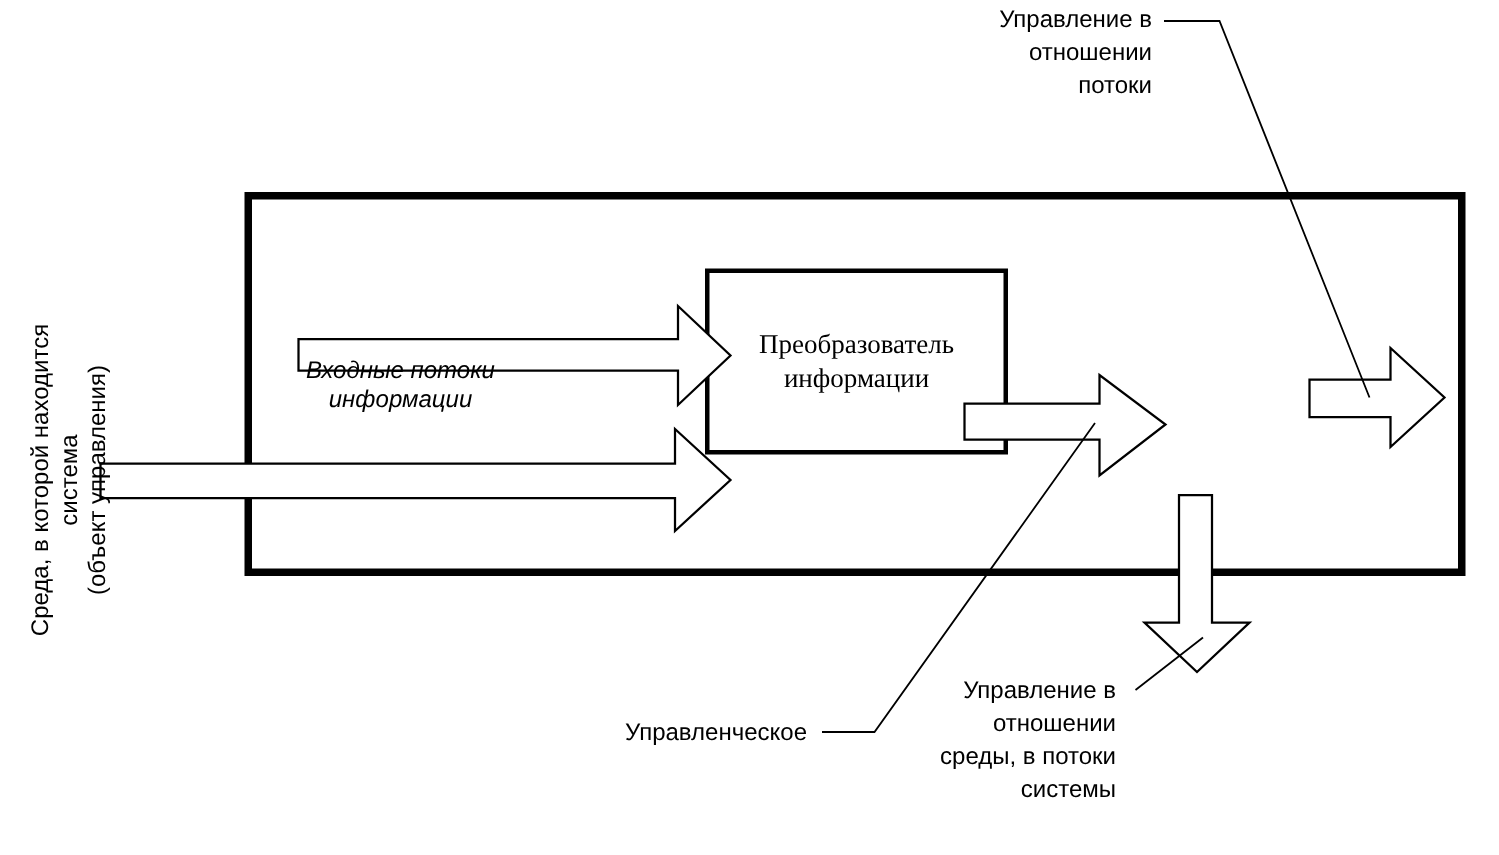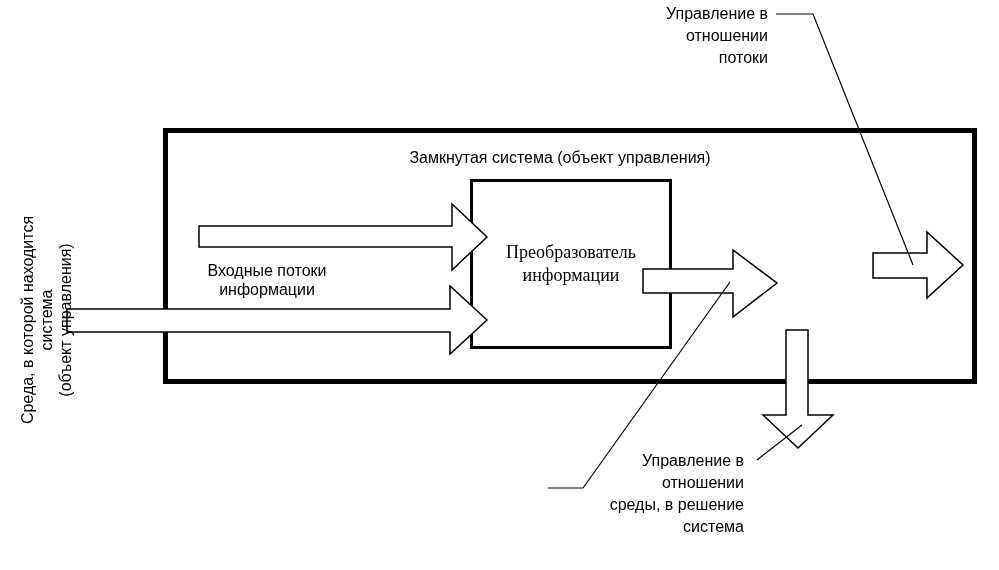--- a/index.html
+++ b/index.html
@@ -22,21 +22,21 @@
   }
   .inner-box {
     position: absolute;
     border: 3px solid #000000;
     background: #ffffff;
     display: flex;
     align-items: center;
     justify-content: center;
     text-align: center;
   }
-  .inner-box.converter { left: 470px; top: 179px; width: 202px; height: 170px; }
+  .inner-box.converter { left: 470px; top: 179px; width: 202px; height: 124px; }
   .inner-box.executive { left: 728px; top: 164px; width: 191px; height: 167px; }
   .box-label {
     font-family: "Liberation Serif", serif;
     font-size: 18px;
     line-height: 23px;
   }
   .overlay {
     position: absolute;
     left: 0; top: 0;
     width: 999px; height: 570px;
@@ -53,21 +53,21 @@
   .label .line { display: block; }
   .label.title { left: 400px; top: 147px; width: 320px; text-align: center; }
   .label.env {
     left: -99px; top: 301px;
     width: 272px; height: 38px;
     transform: rotate(-90deg);
     text-align: center;
     line-height: 19px;
     white-space: normal;
   }
-  .label.input-flows { left: 182px; top: 261px; width: 170px; text-align: center; line-height: 19px; }
+  .label.input-flows { left: 182px; top: 238px; width: 170px; text-align: center; line-height: 19px; font-style: italic; }
   .label.ctrl-system { left: 600px; top: 3px; width: 168px; text-align: right; }
   .label.mgmt-decision { left: 398px; top: 477px; width: 140px; text-align: right; line-height: 23px; }
   .label.ctrl-env { left: 594px; top: 450px; width: 150px; text-align: right; }
 </style>
 </head>
 <body>
 
 <div class="stage">
 
   <div class="outer-box"></div>
@@ -90,41 +90,41 @@
 
     <polygon class="arrow" points="873,253 927,253 927,232 963,265 927,298 927,278 873,278"></polygon>
 
     <polygon class="arrow" points="786,330 808,330 808,415 833,415 798,448 763,415 786,415"></polygon>
 
     <path class="leader" d="M 776 14 L 813 14 L 913 265"></path>
     <path class="leader" d="M 548 488 L 583 488 L 730 282"></path>
     <path class="leader" d="M 757 460 L 802 425"></path>
   </svg>
 
-  <div class="label title">Замкнутая система (объект управления)</div>
 
   <div class="label env">
     <span class="line">Среда, в которой находится система</span>
     <span class="line">(объект управления)</span>
   </div>
 
   <div class="label input-flows">
     <span class="line">Входные потоки</span>
     <span class="line">информации</span>
   </div>
 
   <div class="label ctrl-system">
     <span class="line">Управление в</span>
     <span class="line">отношении</span>
     <span class="line">потоки</span>
   </div>
 
   <div class="label mgmt-decision">
+    <span class="line">Управленческое</span>
   </div>
 
   <div class="label ctrl-env">
     <span class="line">Управление в</span>
     <span class="line">отношении</span>
-    <span class="line">среды, в решение</span>
-    <span class="line">система</span>
+    <span class="line">среды, в потоки</span>
+    <span class="line">системы</span>
   </div>
 
 </div>
 
 </body></html>

